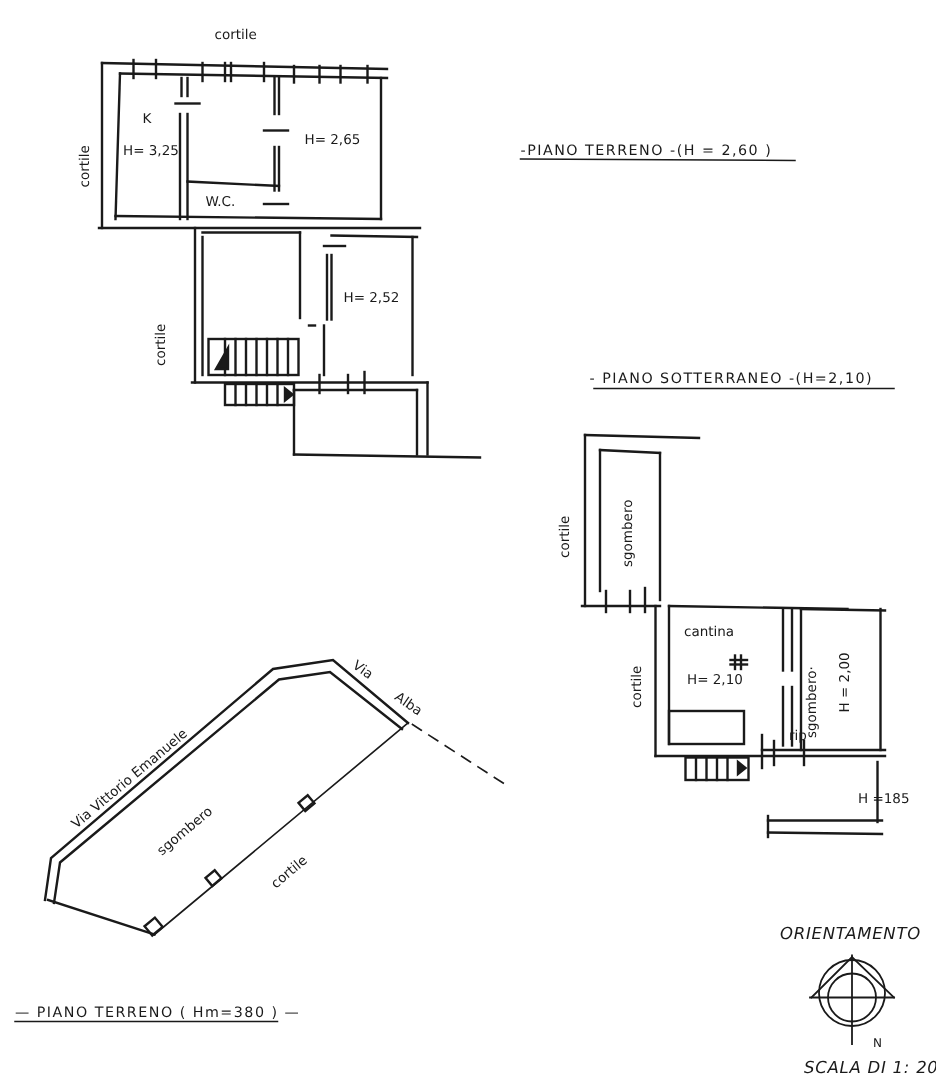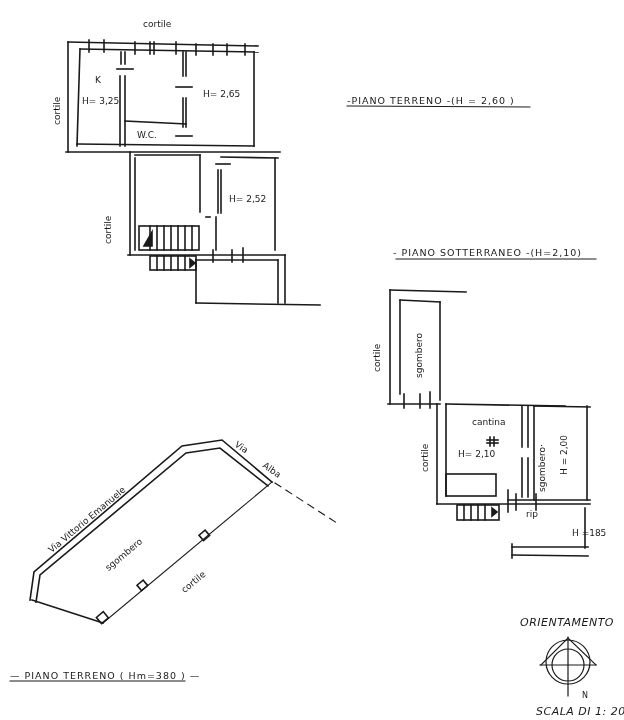--- a/index.html
+++ b/index.html
@@ -176,26 +176,26 @@
 <div class="lbl" style="left:82px;top:97px;">H= 3,25</div>
 <div class="lbl" style="left:203px;top:90px;">H= 2,65</div>
 <div class="lbl" style="left:137px;top:131px;">W.C.</div>
 <div class="lbl" style="left:229px;top:195px;">H= 2,52</div>
 <div class="lbl rot90" style="left:104px;top:244px;">cortile</div>
 <div class="lbl title" style="left:347px;top:96px;">-PIANO   TERRENO -(H = 2,60 )</div>
 
 <div class="lbl title" style="left:393px;top:248px;">- PIANO   SOTTERRANEO -(H=2,10)</div>
 <div class="lbl rot90" style="left:373px;top:372px;">cortile</div>
 <div class="lbl rot90" style="left:415px;top:378px;">sgombero</div>
-<div class="lbl" style="left:472px;top:418px;">cantina</div>
+<div class="lbl" style="left:456px;top:418px;">cantina</div>
 <div class="lbl" style="left:458px;top:450px;">H= 2,10</div>
 <div class="lbl rot90" style="left:421px;top:472px;">cortile</div>
 <div class="lbl rot90" style="left:538px;top:492px;">sgombero·</div>
 <div class="lbl rot90" style="left:560px;top:475px;">H = 2,00</div>
-<div class="lbl" style="left:526px;top:510px;">rip</div>
+<div class="lbl" style="left:526px;top:487px;">rip</div>
 <div class="lbl" style="left:524px;top:529px;padding-left:48px;">H =185</div>
 
 <div class="lbl" style="left:47px;top:548px;transform:rotate(-40deg);transform-origin:left top;">Via   Vittorio   Emanuele</div>
 <div class="lbl" style="left:238px;top:440px;transform:rotate(35deg);transform-origin:left top;">Via</div>
 <div class="lbl" style="left:266px;top:461px;transform:rotate(35deg);transform-origin:left top;">Alba</div>
 <div class="lbl" style="left:104px;top:566px;transform:rotate(-40deg);transform-origin:left top;">sgombero</div>
 <div class="lbl" style="left:180px;top:588px;transform:rotate(-40deg);transform-origin:left top;">cortile</div>
 <div class="lbl title" style="left:10px;top:671px;">— PIANO  TERRENO ( Hm=380 ) —</div>
 
 <div class="lbl ital" style="left:520px;top:617px;font-size:11px;">ORIENTAMENTO</div>

